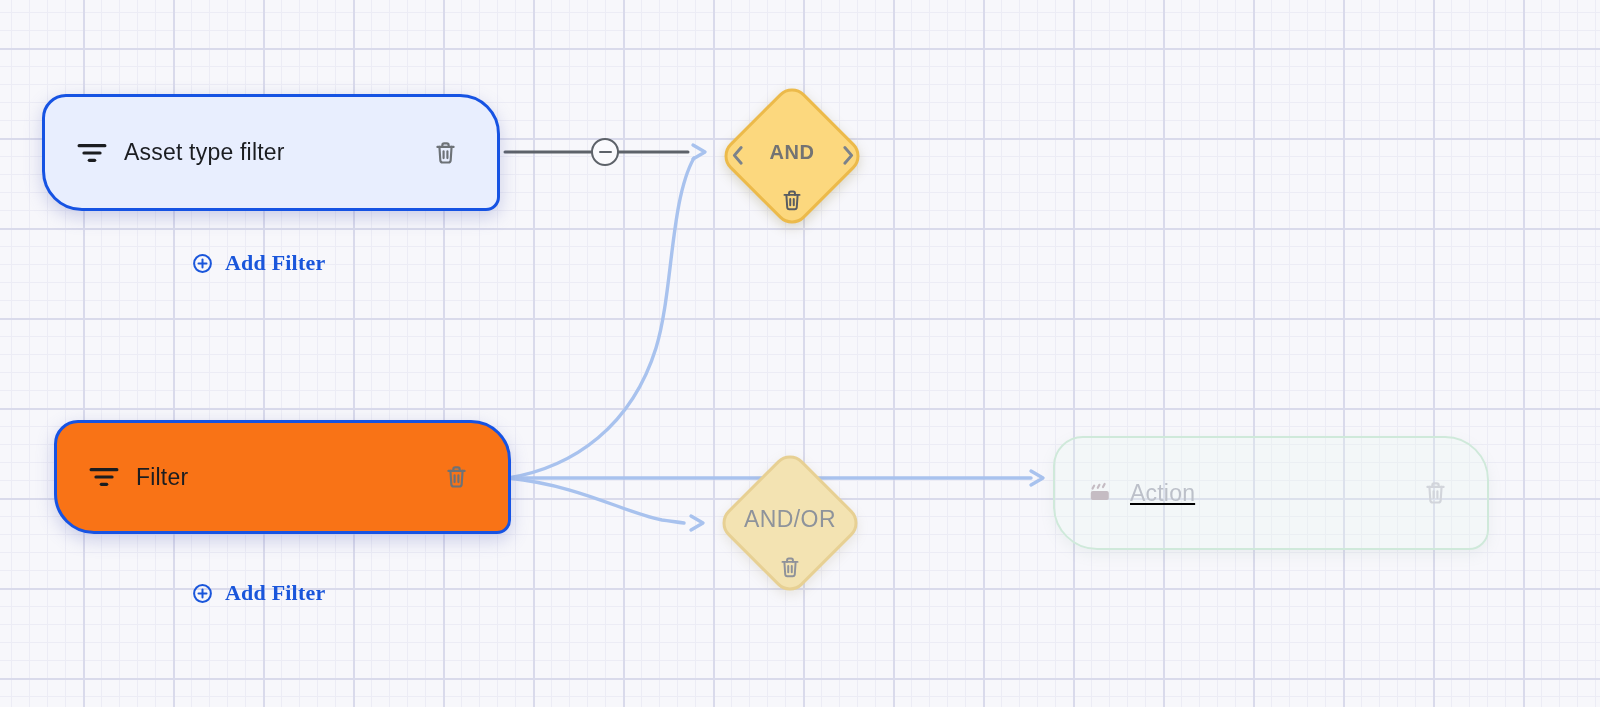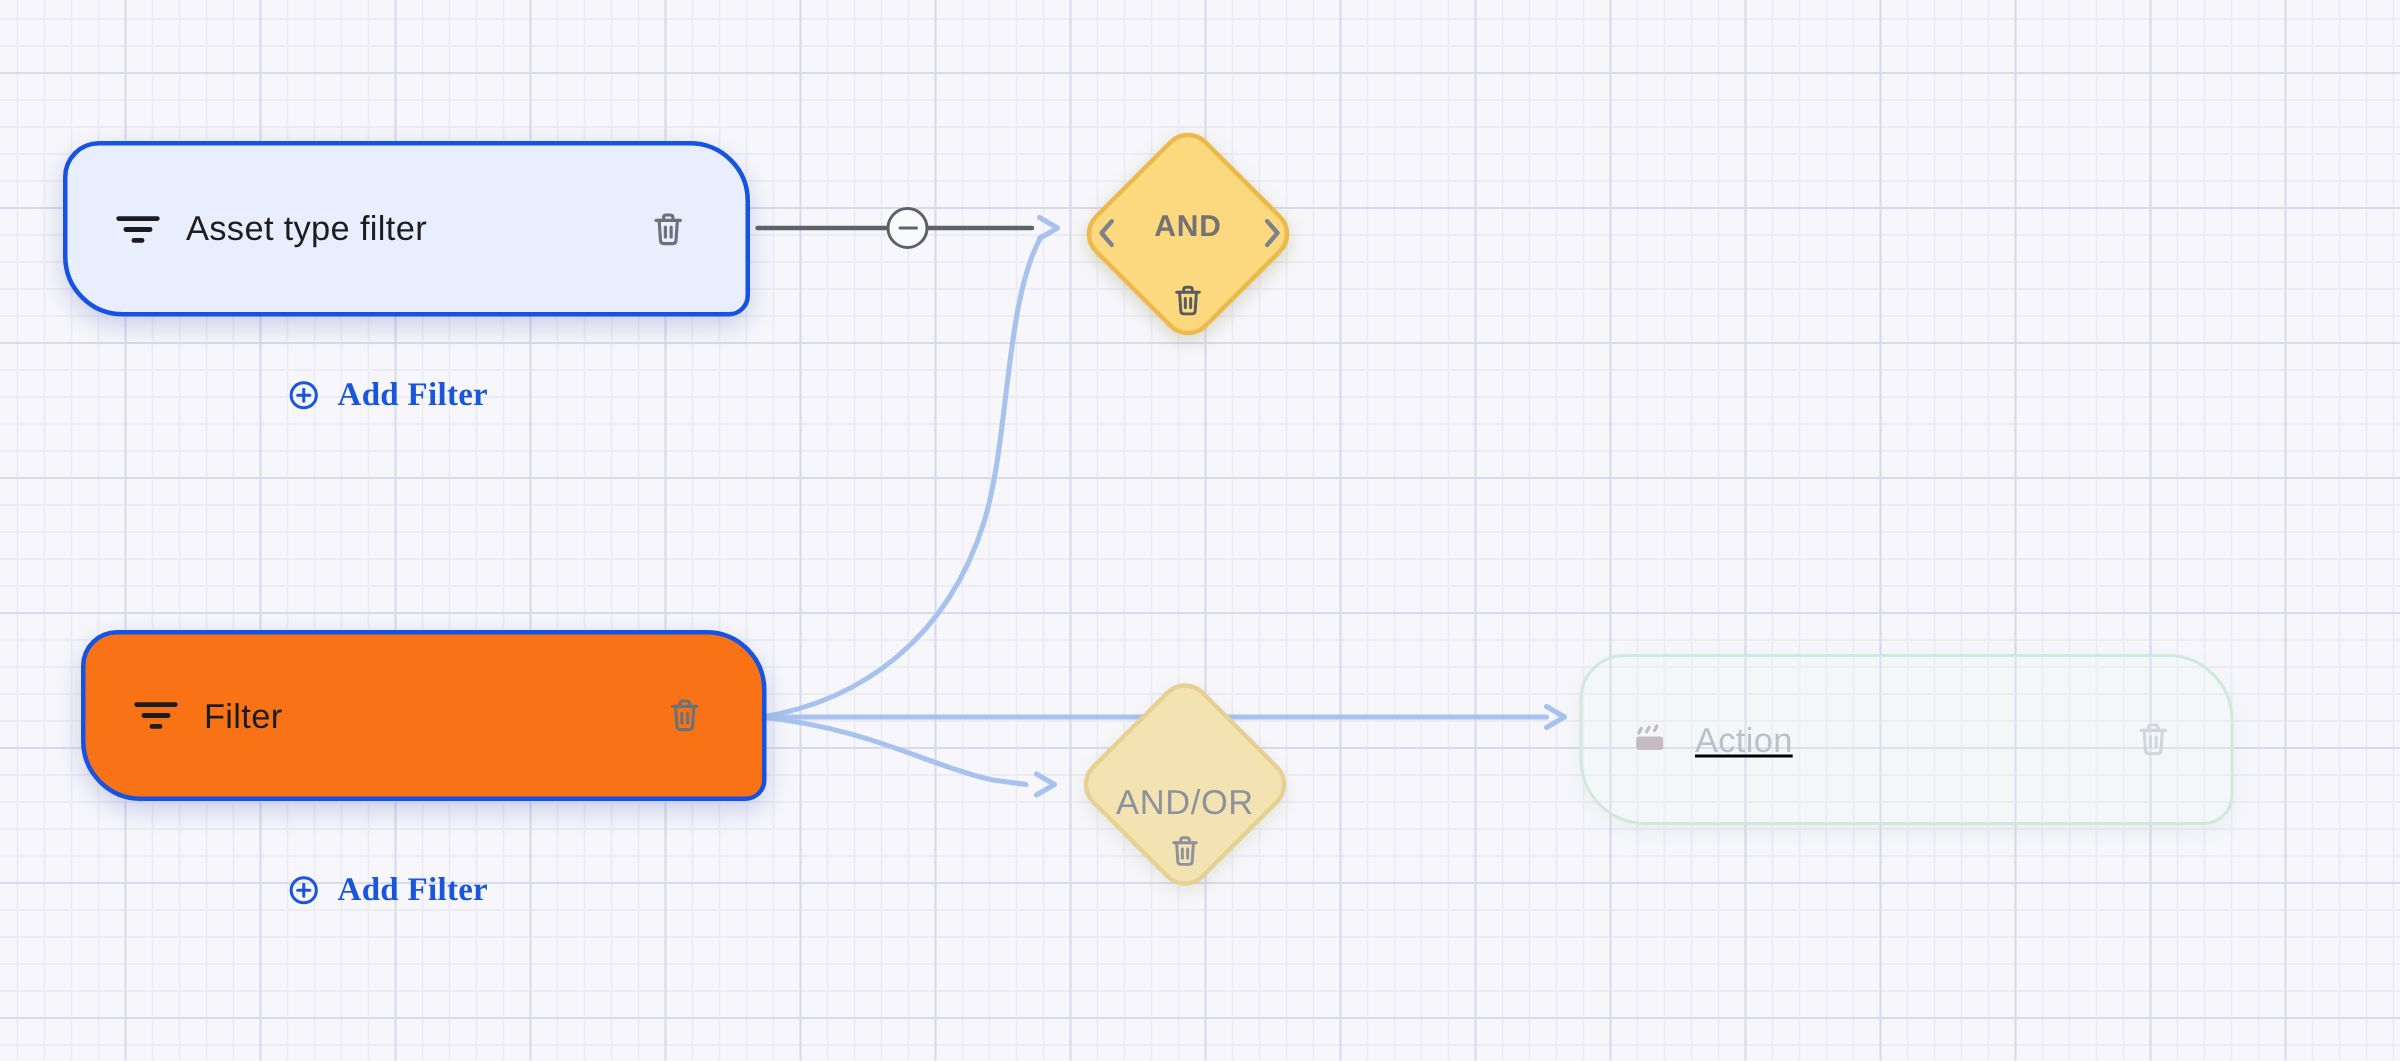--- a/index.html
+++ b/index.html
@@ -83,21 +83,21 @@
     transform:rotate(45deg);z-index:2;}
   .d-and{left:739px;top:103px;background:#fcd87e;border:3.5px solid #ecba4a;
     border-radius:18px;box-shadow:3px 3px 12px rgba(150,140,90,.30);}
   .d-andor{left:737px;top:470px;background:#f3e3b2;border:3.5px solid #e7d093;
     border-radius:18px;box-shadow:3px 3px 12px rgba(160,150,110,.18);}
   .dcontent{position:absolute;width:150px;height:150px;z-index:3;}
   .dc-and{left:717px;top:81px;}
   .dc-andor{left:715px;top:448px;}
   .dlabel{position:absolute;left:50%;top:47%;transform:translate(-50%,-50%);white-space:nowrap;}
   .lab-and{font-size:20px;font-weight:700;color:#737373;letter-spacing:.6px;}
-  .lab-andor{font-size:23px;font-weight:500;color:#8e939b;letter-spacing:.4px;margin-top:16px;}
+  .lab-andor{font-size:23px;font-weight:500;color:#8e939b;letter-spacing:.4px;}
   .chev{position:absolute;top:50%;transform:translateY(-53%);width:13px;height:21px;
     background:none;border:none;padding:0;cursor:pointer;color:#7b828b;display:inline-flex;}
   .chev svg{width:100%;height:100%;}
   .chev-l{left:14px;}
   .chev-r{right:12px;}
   .t-diamond{left:50%;transform:translateX(-50%);top:106px;width:25px;height:27px;}
   .t-and{color:#585c62;}
   .t-andor{color:#8f929a;}
 </style>
 </head>

